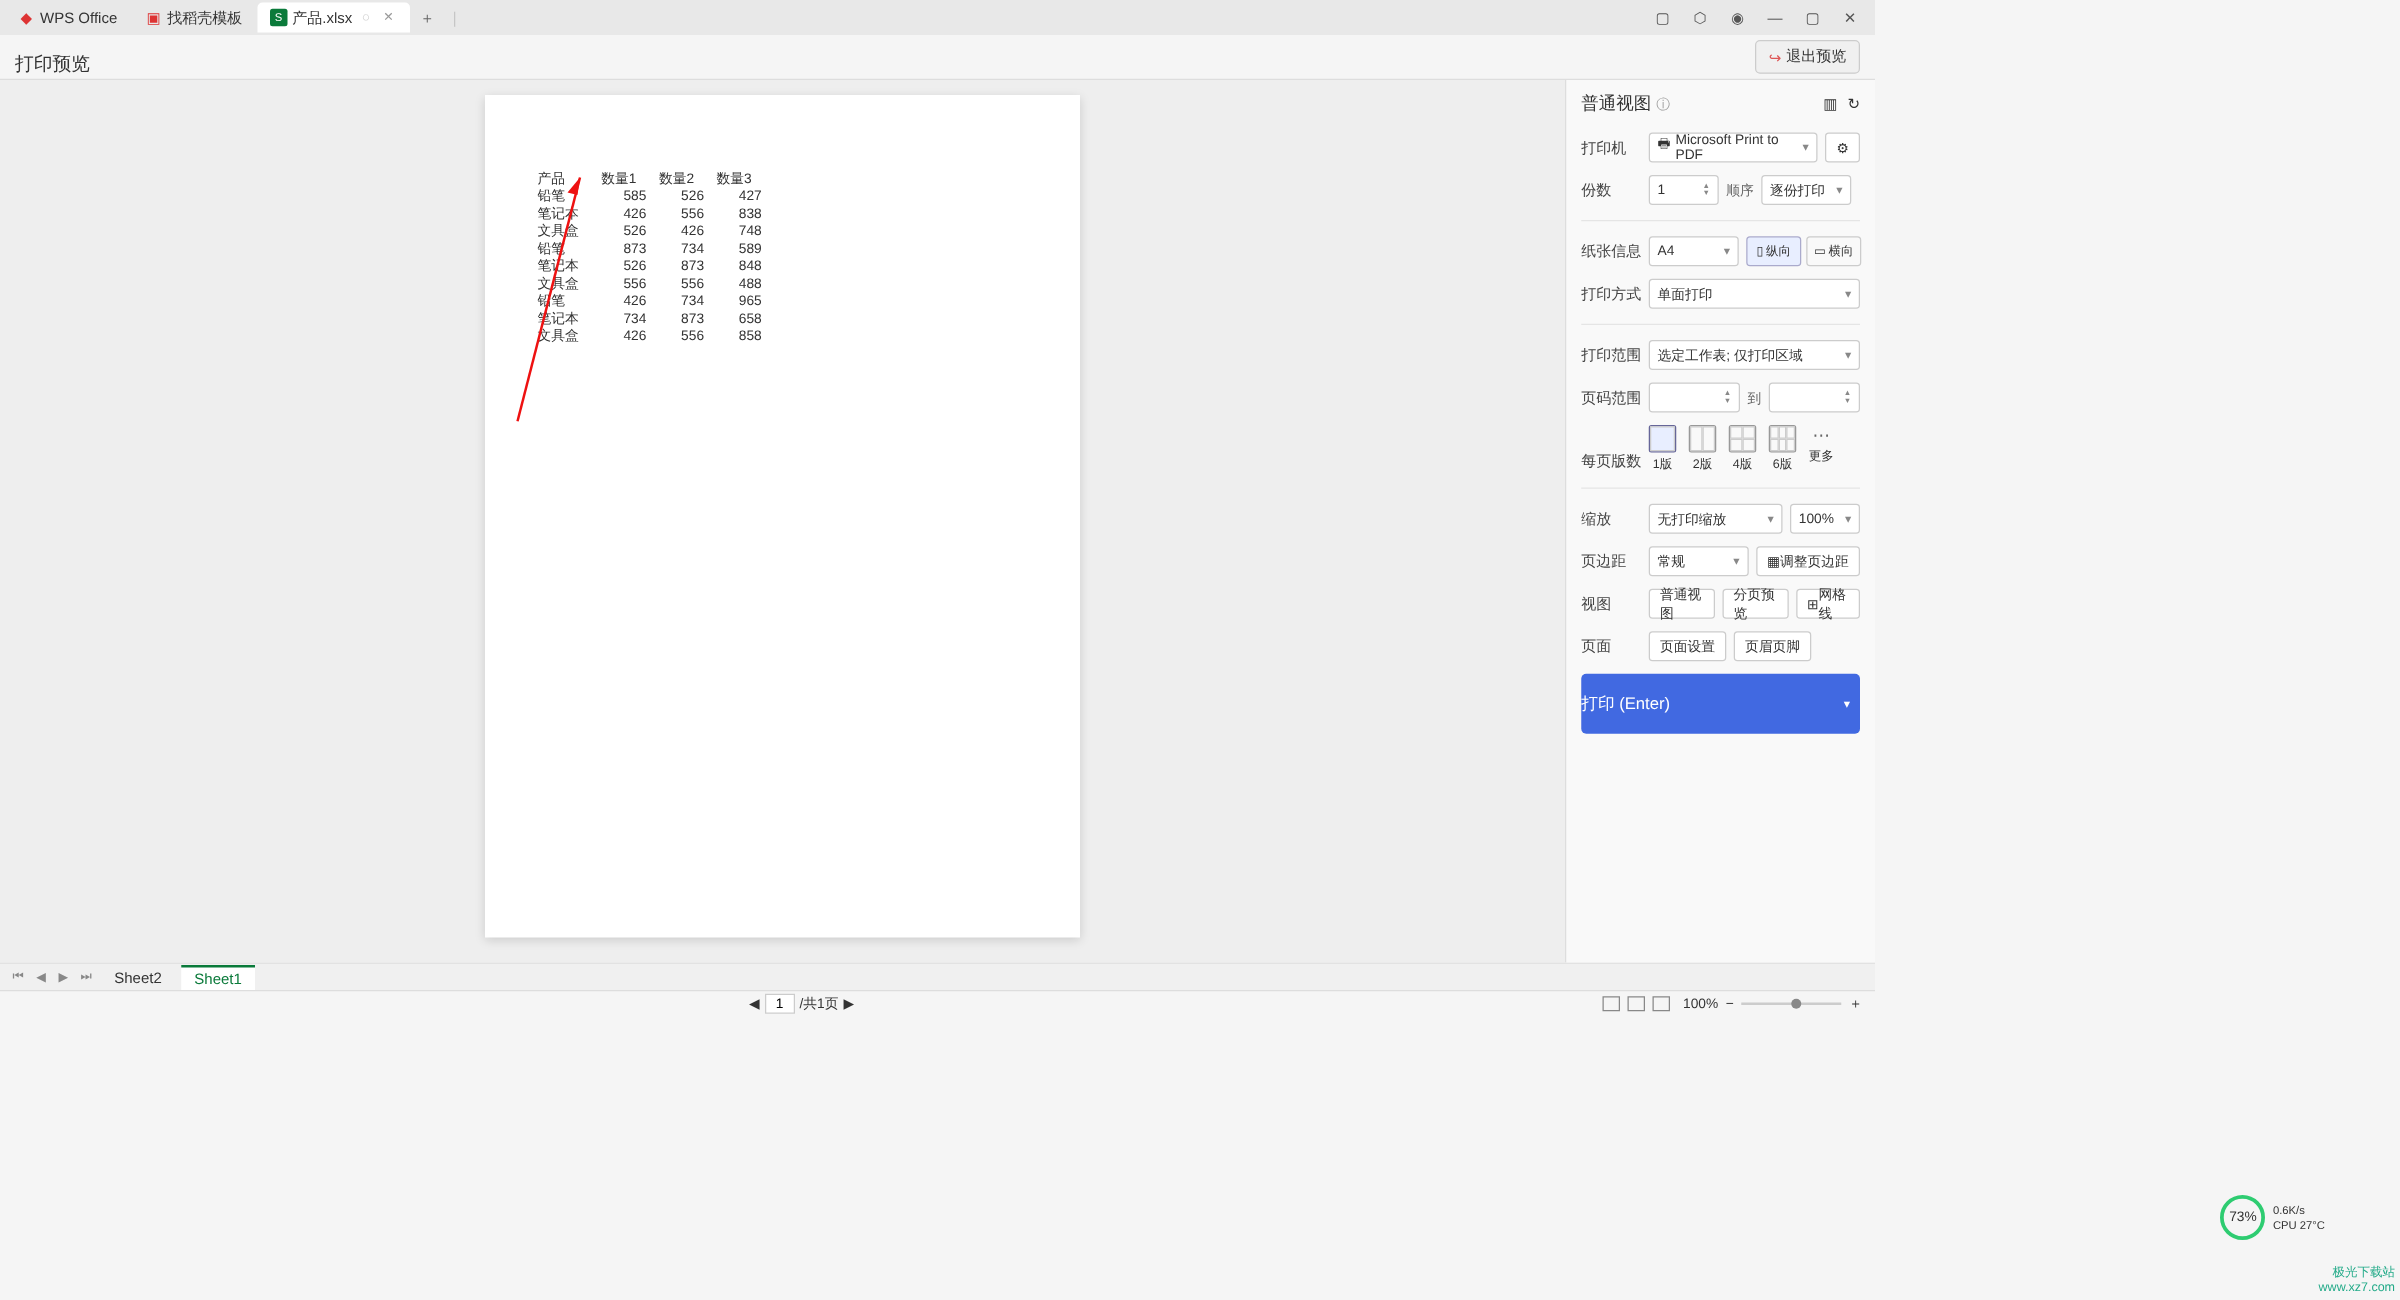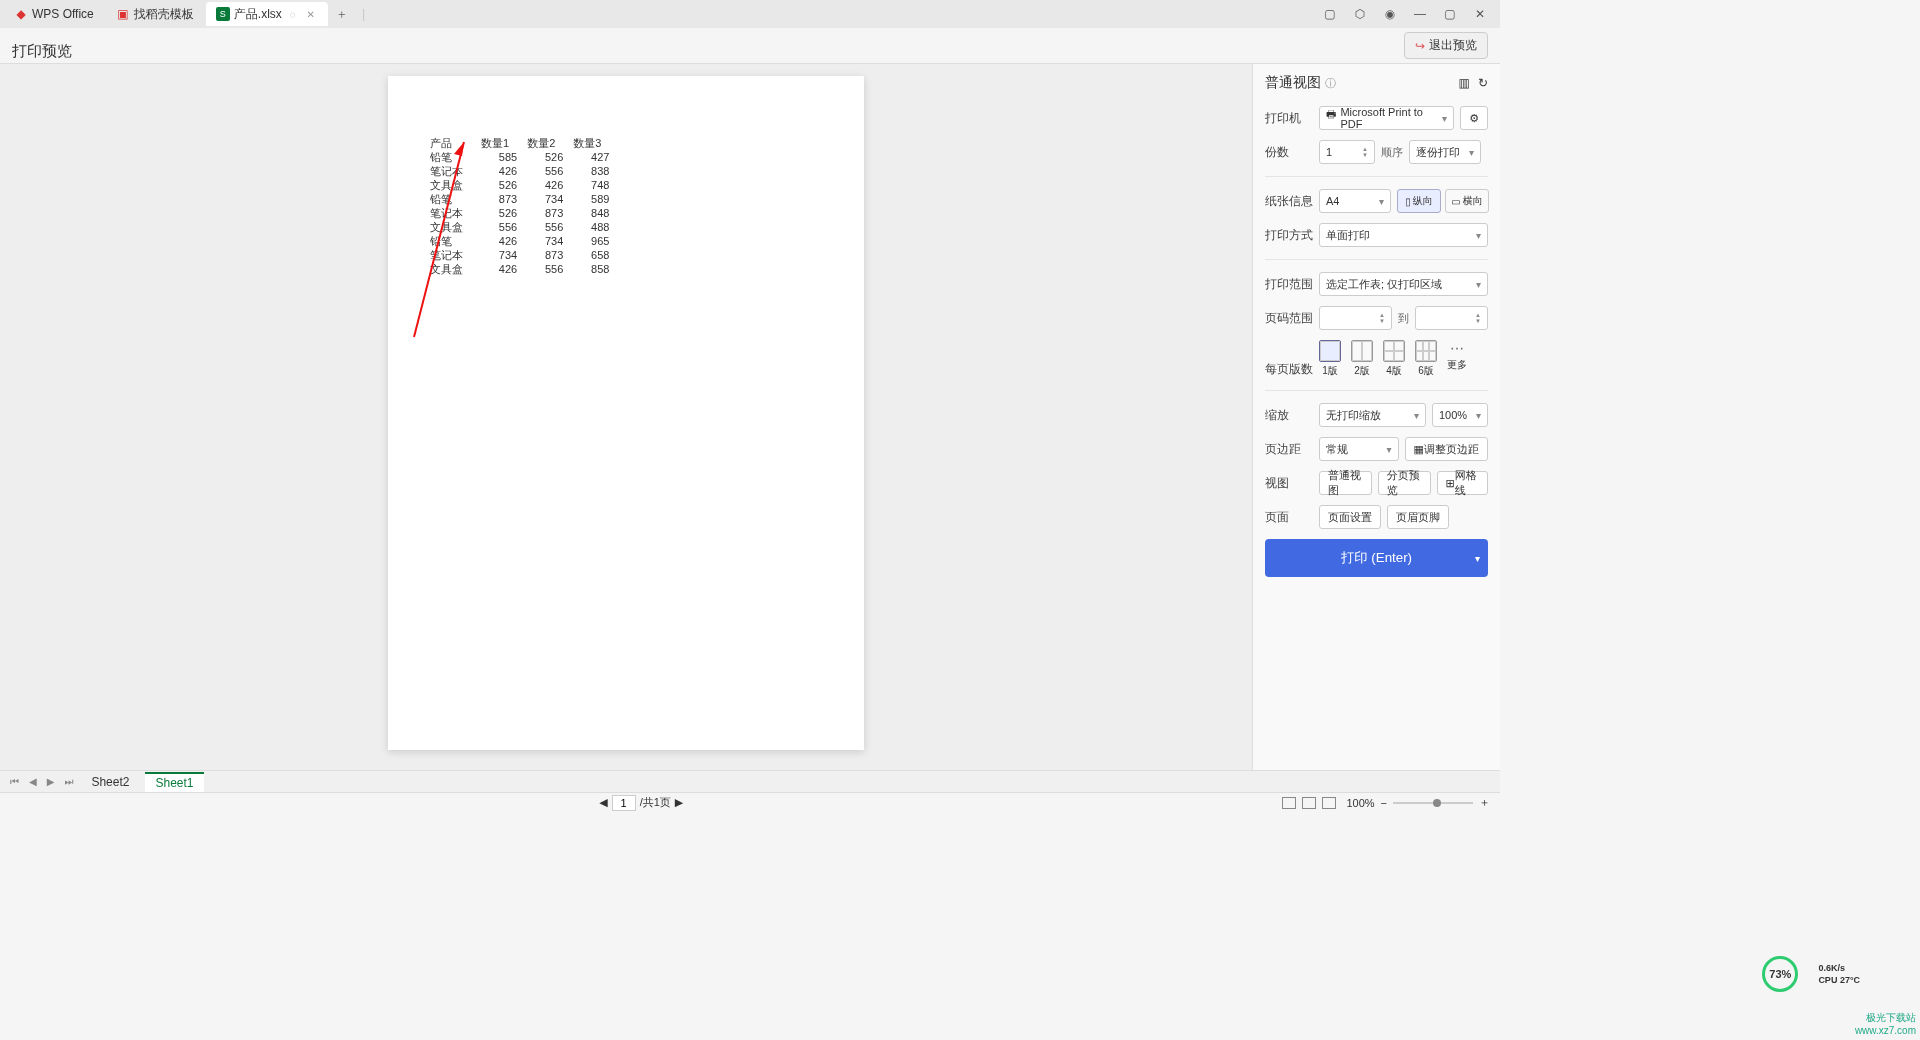--- a/index.html
+++ b/index.html
@@ -54,21 +54,21 @@
 .layout-grid { display: flex; gap: 10px; align-items: flex-start; }
 .layout-opt { display: flex; flex-direction: column; align-items: center; gap: 2px; font-size: 10px; }
 .layout-box { width: 22px; height: 22px; border: 1px solid #999; border-radius: 2px; display: grid; }
 .layout-box.b1 { grid-template-columns: 1fr; }
 .layout-box.b2 { grid-template-columns: 1fr 1fr; }
 .layout-box.b4 { grid-template-columns: 1fr 1fr; grid-template-rows: 1fr 1fr; }
 .layout-box.b6 { grid-template-columns: 1fr 1fr 1fr; grid-template-rows: 1fr 1fr; }
 .layout-box div { border: .5px solid #ccc; }
 .layout-opt.active .layout-box { background: #e8eeff; border-color: #669; }
 .more-dots { font-size: 14px; color: #666; }
-.print-btn { background: #4169e1; color: #fff; border: none; border-radius: 4px; height: 38px; width: 100%; display: flex; align-items: center; justify-content: center; position: relative; }
+.print-btn { background: #4169e1; color: #fff; border: none; border-radius: 4px; height: 48px; width: 100%; display: flex; align-items: center; justify-content: flex-start; position: relative; }
 .print-btn .chev { position: absolute; right: 8px; font-size: 10px; }
 hr.sep { border: none; border-top: 1px solid #e5e5e5; margin: 2px 0; }
 .mid-label { font-size: 11px; color: #666; }
 
 
 .sheet-bar { height: 22px; background: #f0f0f0; border-top: 1px solid #ddd; display: flex; align-items: center; padding: 0 8px; gap: 6px; }
 .sheet-nav { color: #888; font-size: 10px; padding: 0 2px; }
 .sheet-tab { padding: 2px 10px; font-size: 12px; }
 .sheet-tab.active { background: #fff; color: #0a7a3a; border-top: 2px solid #0a7a3a; }
 
@@ -77,21 +77,21 @@
 .footer .spacer { flex: 1; }
 .page-nav { display: flex; align-items: center; gap: 4px; font-size: 11px; }
 .page-input { width: 24px; height: 16px; border: 1px solid #ccc; text-align: center; font-size: 11px; }
 .zoom { display: flex; align-items: center; gap: 6px; font-size: 11px; }
 .slider { width: 80px; height: 2px; background: #ccc; position: relative; }
 .slider .thumb { width: 8px; height: 8px; background: #888; border-radius: 50%; position: absolute; top: -3px; left: 50%; }
 .view-icons { display: flex; gap: 6px; }
 .vi { width: 14px; height: 12px; border: 1px solid #888; }
 
 
-.floaty { position: fixed; right: 60px; bottom: 48px; display: flex; align-items: center; gap: 20px; font-weight: bold; }
+.floaty { position: fixed; right: 60px; bottom: 48px; display: flex; align-items: center; gap: 6px; }
 .cpu-badge { width: 36px; height: 36px; border: 3px solid #2ecc71; border-radius: 50%; display: flex; align-items: center; justify-content: center; font-size: 11px; }
 .cpu-info { font-size: 9px; line-height: 12px; }
 .site-badge { position: fixed; right: 4px; bottom: 4px; font-size: 10px; color: #2a8; text-align: right; }
 </style>
 </head>
 <body>
 
 <div class="tabbar">
   <div class="tab home">
     <span class="tab-icon" style="color:#d33">◆</span>

